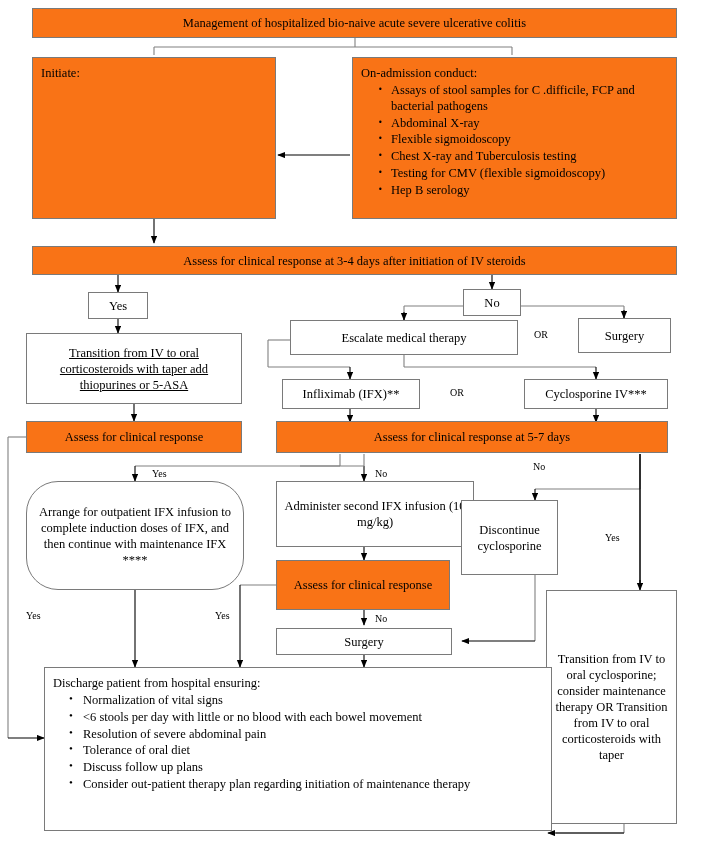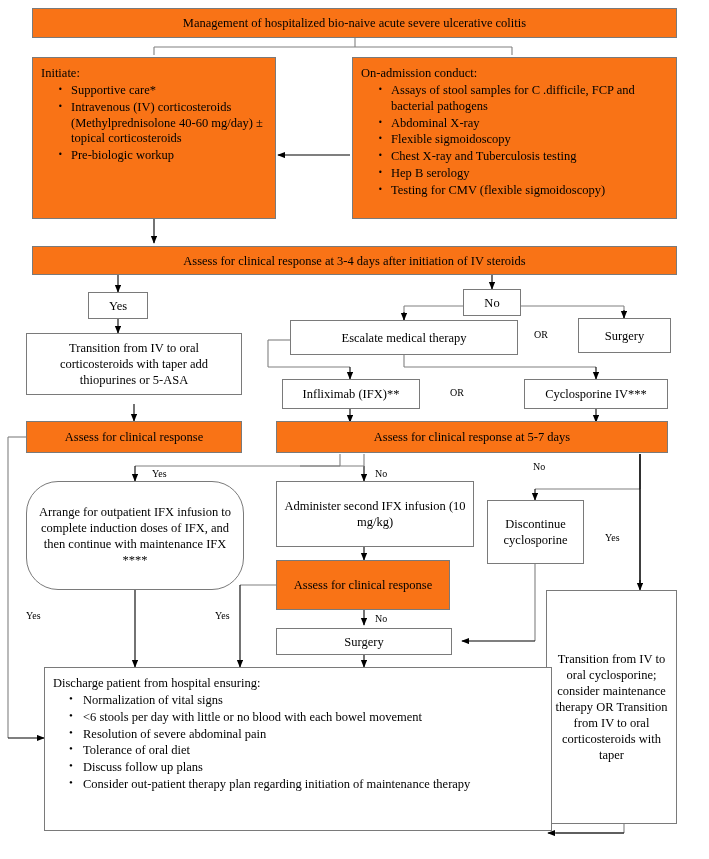--- a/index.html
+++ b/index.html
@@ -152,52 +152,47 @@
       <path d="M624,833 L548,833" marker-end="url(#ar)" stroke="#000"></path>
     </g>
   </svg>
 
   <div class="box grey" style="left:32px;top:8px;width:645px;height:30px;">
     <span>Management of hospitalized bio-naive acute severe ulcerative colitis</span>
   </div>
 
   <div class="box grey left-al" style="left:32px;top:57px;width:244px;height:162px;">
     <div class="hdr">Initiate:</div>
-    <ul class="bl">
-      <li>Supportive care*</li>
-      <li>Intravenous (IV) corticosteroids (Methylprednisolone 40-60 mg/day) ± topical corticosteroids</li>
-      <li>Pre-biologic workup</li>
-    </ul>
   </div>
 
   <div class="box grey left-al" style="left:352px;top:57px;width:325px;height:162px;">
     <div class="hdr">On-admission conduct:</div>
     <ul class="bl">
       <li>Assays of stool samples for <span class="it">C .difficile</span>, FCP and bacterial pathogens</li>
       <li>Abdominal X-ray</li>
       <li>Flexible sigmoidoscopy</li>
       <li>Chest X-ray and Tuberculosis testing</li>
+      <li>Testing for CMV (flexible sigmoidoscopy)</li>
       <li>Hep B serology</li>
-      <li>Testing for CMV (flexible sigmoidoscopy)</li>
     </ul>
   </div>
 
   <div class="box grey" style="left:32px;top:246px;width:645px;height:29px;">
     <span>Assess for clinical response at 3-4 days after initiation of IV steroids</span>
   </div>
 
   <div class="box" style="left:88px;top:292px;width:60px;height:27px;">
     <span>Yes</span>
   </div>
 
   <div class="box" style="left:463px;top:289px;width:58px;height:27px;">
     <span>No</span>
   </div>
 
-  <div class="box" style="left:26px;top:333px;width:216px;height:62px;">
+  <div class="box" style="left:26px;top:333px;width:216px;height:71px;text-decoration:underline;">
     <span>Transition from IV to oral corticosteroids with taper add thiopurines or 5-ASA</span>
   </div>
 
   <div class="box" style="left:290px;top:320px;width:228px;height:35px;">
     <span>Escalate medical therapy</span>
   </div>
 
   <span class="lbl" style="left:534px;top:329px;">OR</span>
 
   <div class="box" style="left:578px;top:318px;width:93px;height:35px;">
@@ -232,21 +227,21 @@
   </div>
 
   <div class="box" style="left:276px;top:481px;width:198px;height:66px;">
     <span>Administer second IFX infusion (10 mg/kg)</span>
   </div>
 
   <div class="box grey" style="left:276px;top:560px;width:174px;height:50px;">
     <span>Assess for clinical response</span>
   </div>
 
-  <div class="box" style="left:487px;top:500px;width:97px;height:64px;">
+  <div class="box" style="left:461px;top:500px;width:97px;height:75px;">
     <span>Discontinue cyclosporine</span>
   </div>
 
   <span class="lbl" style="left:375px;top:613px;">No</span>
 
   <div class="box" style="left:276px;top:628px;width:176px;height:27px;">
     <span>Surgery</span>
   </div>
 
   <span class="lbl" style="left:26px;top:610px;">Yes</span>

